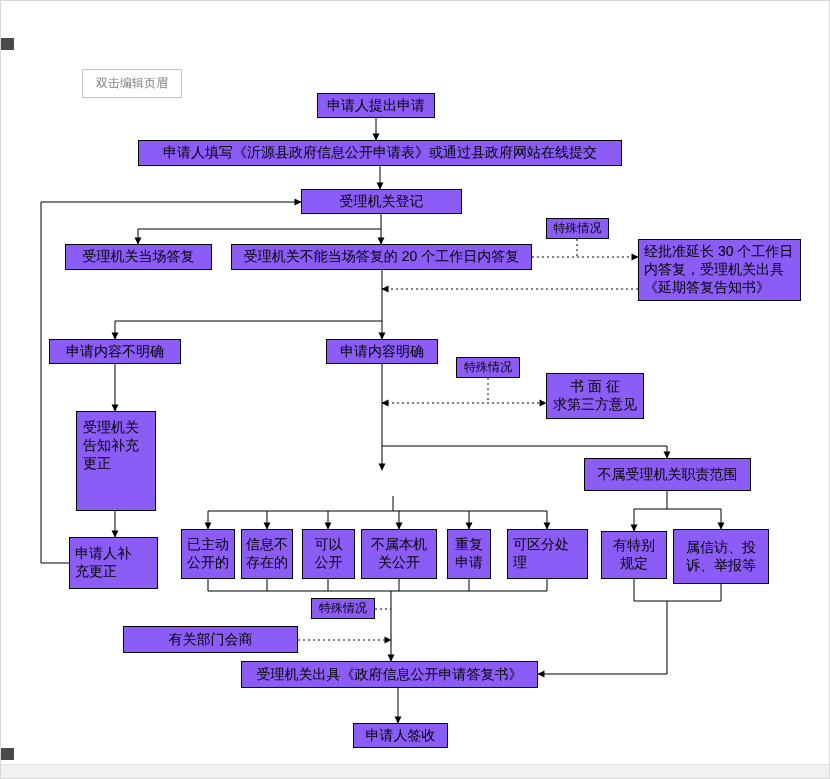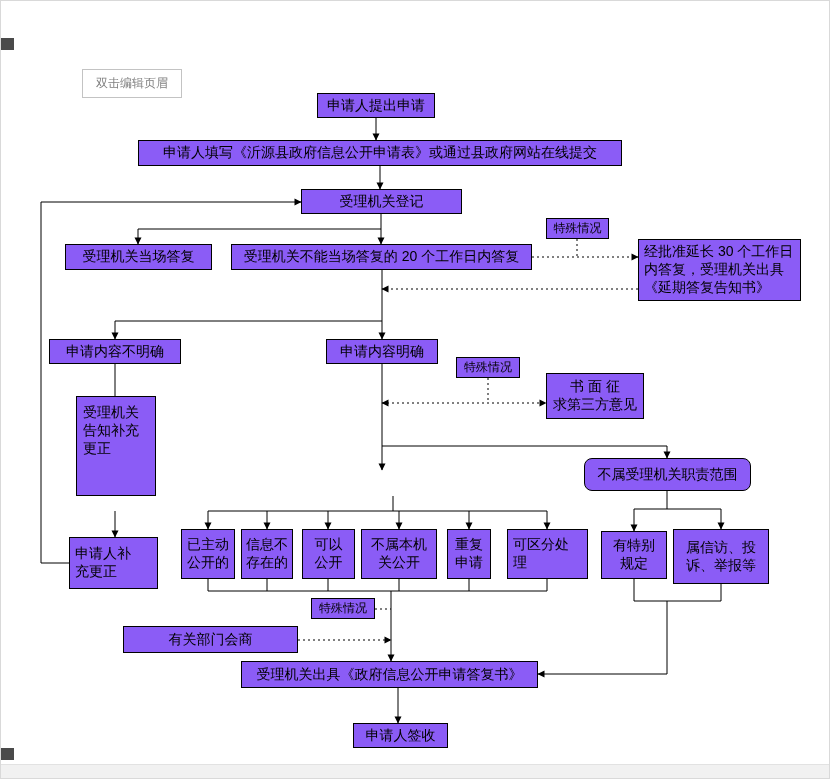--- a/index.html
+++ b/index.html
@@ -40,23 +40,23 @@
   #nd-fill-form{left:137px;top:139px;width:484px;height:26px;}
   #nd-register{left:300px;top:188px;width:161px;height:25px;}
   #nd-onspot{left:64px;top:243px;width:147px;height:26px;}
   #nd-deadline{left:230px;top:243px;width:301px;height:26px;}
   #nd-special1{left:545px;top:217px;width:63px;height:21px;}
   #nd-extend{left:637px;top:238px;width:163px;height:62px;}
   #nd-unclear{left:48px;top:338px;width:132px;height:25px;}
   #nd-clear{left:325px;top:338px;width:112px;height:25px;}
   #nd-special2{left:455px;top:356px;width:64px;height:21px;}
   #nd-third-party{left:545px;top:372px;width:98px;height:46px;}
-  #nd-notify{left:75px;top:395px;width:80px;height:100px;}
+  #nd-notify{left:75px;top:410px;width:80px;height:100px;}
   #nd-in-scope{left:303px;top:469px;width:179px;height:26px;}
-  #nd-out-scope{left:583px;top:457px;width:167px;height:33px;border-radius:8px;}
+  #nd-out-scope{left:583px;top:457px;width:167px;height:33px;}
   #nd-supplement{left:68px;top:536px;width:89px;height:52px;}
   #nd-already{left:180px;top:528px;width:54px;height:50px;}
   #nd-notexist{left:240px;top:528px;width:52px;height:50px;}
   #nd-canopen{left:301px;top:528px;width:53px;height:50px;}
   #nd-notthis{left:360px;top:528px;width:76px;height:50px;}
   #nd-repeat{left:446px;top:528px;width:44px;height:50px;}
   #nd-separable{left:506px;top:528px;width:81px;height:50px;}
   #nd-specialrule{left:600px;top:530px;width:66px;height:48px;}
   #nd-petition{left:672px;top:528px;width:96px;height:55px;}
   #nd-special3{left:310px;top:597px;width:64px;height:21px;}

